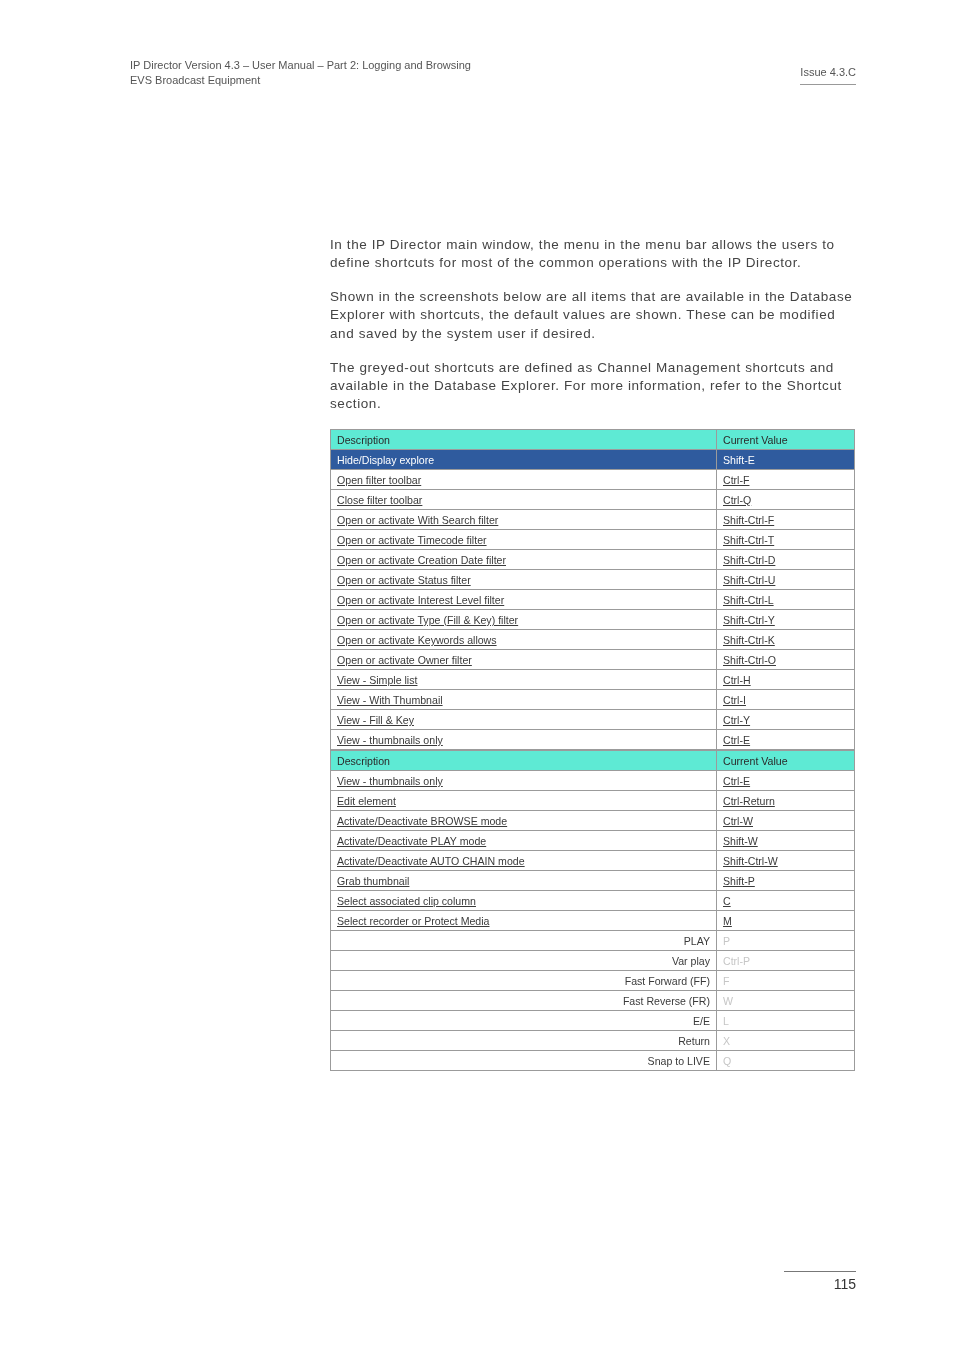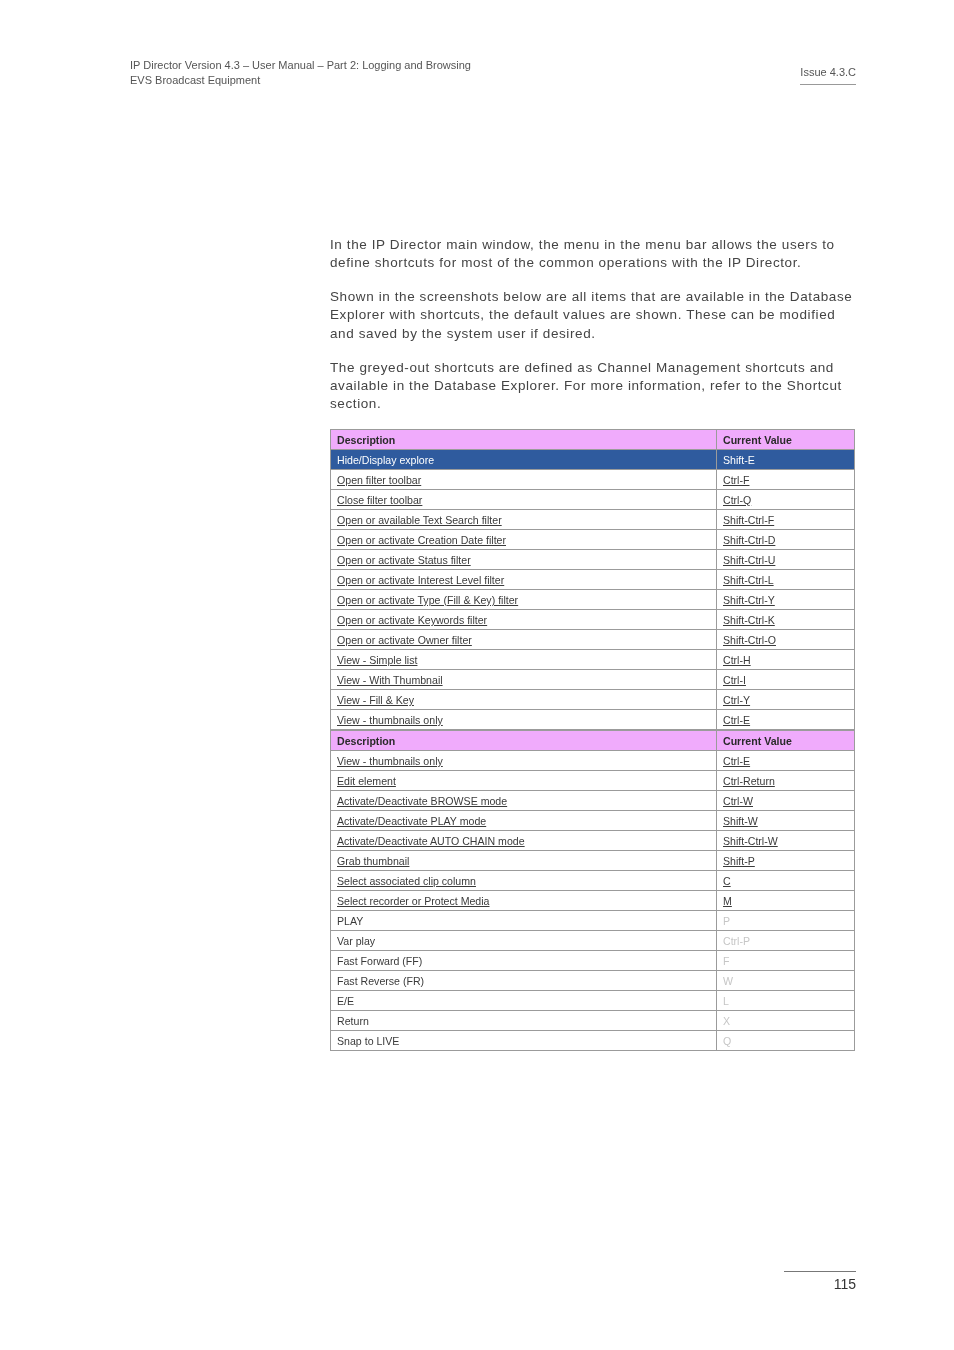--- a/index.html
+++ b/index.html
@@ -9,25 +9,25 @@
   .header-left { line-height: 1.35; }
   .header-right { line-height: 1.35; text-align: right; margin-top: 7px; }
   .header-right .rule { border-bottom: 1px solid #999; margin-top: 4px; width: 56px; margin-left: auto; }
   .content { margin-left: 200px; margin-top: 148px; width: 524px; }
   .para { font-size: 13.5px; color: #444; letter-spacing: 0.6px; line-height: 1.35; margin-bottom: 16px; }
   .tables-wrap { margin-top: 10px; }
   table { border-collapse: collapse; width: 100%; font-size: 10.6px; table-layout: fixed; }
   col.col-desc { width: 386px; }
   col.col-val { width: 138px; }
   td { border: 1px solid #9b9b9b; padding: 3px 6px; height: 20px; overflow: hidden; white-space: nowrap; }
-  .hdr td { background: #f0abfc; color: #2a2a2a; font-weight: bold; margin-top: 20px; }
+  .hdr td { background: #5eead4; color: #2a2a2a; font-weight: normal; margin-top: 20px; }
   .sel td { background: #2f5b9e; color: #fff; margin-top: 16px; }
   .n td { background: #fff; color: #3b3b3b; text-decoration: underline; }
   .d td { background: #fff; }
-  .d td.desc { color: #3b3b3b; }
+  .d td.desc { color: #3b3b3b; text-align: right; }
   .d td.val { color: #c6c6c6; }
   .footer { position: absolute; right: 98px; bottom: 58px; text-align: right; font-size: 14px; color: #333; }
   .footer .rule { border-top: 1px solid #777; width: 72px; margin-left: auto; margin-bottom: 4px; }
 </style>
 </head>
 <body>
 <div class="page">
 
   <div class="header">
     <div class="header-left">
@@ -65,41 +65,45 @@
             </tr>
             <tr class="n">
               <td class="desc">Open filter toolbar</td>
               <td class="val">Ctrl-F</td>
             </tr>
             <tr class="n">
               <td class="desc">Close filter toolbar</td>
               <td class="val">Ctrl-Q</td>
             </tr>
             <tr class="n">
-              <td class="desc">Open or available Text Search filter</td>
+              <td class="desc">Open or activate With Search filter</td>
               <td class="val">Shift-Ctrl-F</td>
+            </tr>
+            <tr class="n">
+              <td class="desc">Open or activate Timecode filter</td>
+              <td class="val">Shift-Ctrl-T</td>
             </tr>
             <tr class="n">
               <td class="desc">Open or activate Creation Date filter</td>
               <td class="val">Shift-Ctrl-D</td>
             </tr>
             <tr class="n">
               <td class="desc">Open or activate Status filter</td>
               <td class="val">Shift-Ctrl-U</td>
             </tr>
             <tr class="n">
               <td class="desc">Open or activate Interest Level filter</td>
               <td class="val">Shift-Ctrl-L</td>
             </tr>
             <tr class="n">
               <td class="desc">Open or activate Type (Fill &amp; Key) filter</td>
               <td class="val">Shift-Ctrl-Y</td>
             </tr>
             <tr class="n">
-              <td class="desc">Open or activate Keywords filter</td>
+              <td class="desc">Open or activate Keywords allows</td>
               <td class="val">Shift-Ctrl-K</td>
             </tr>
             <tr class="n">
               <td class="desc">Open or activate Owner filter</td>
               <td class="val">Shift-Ctrl-O</td>
             </tr>
             <tr class="n">
               <td class="desc">View - Simple list</td>
               <td class="val">Ctrl-H</td>
             </tr>

